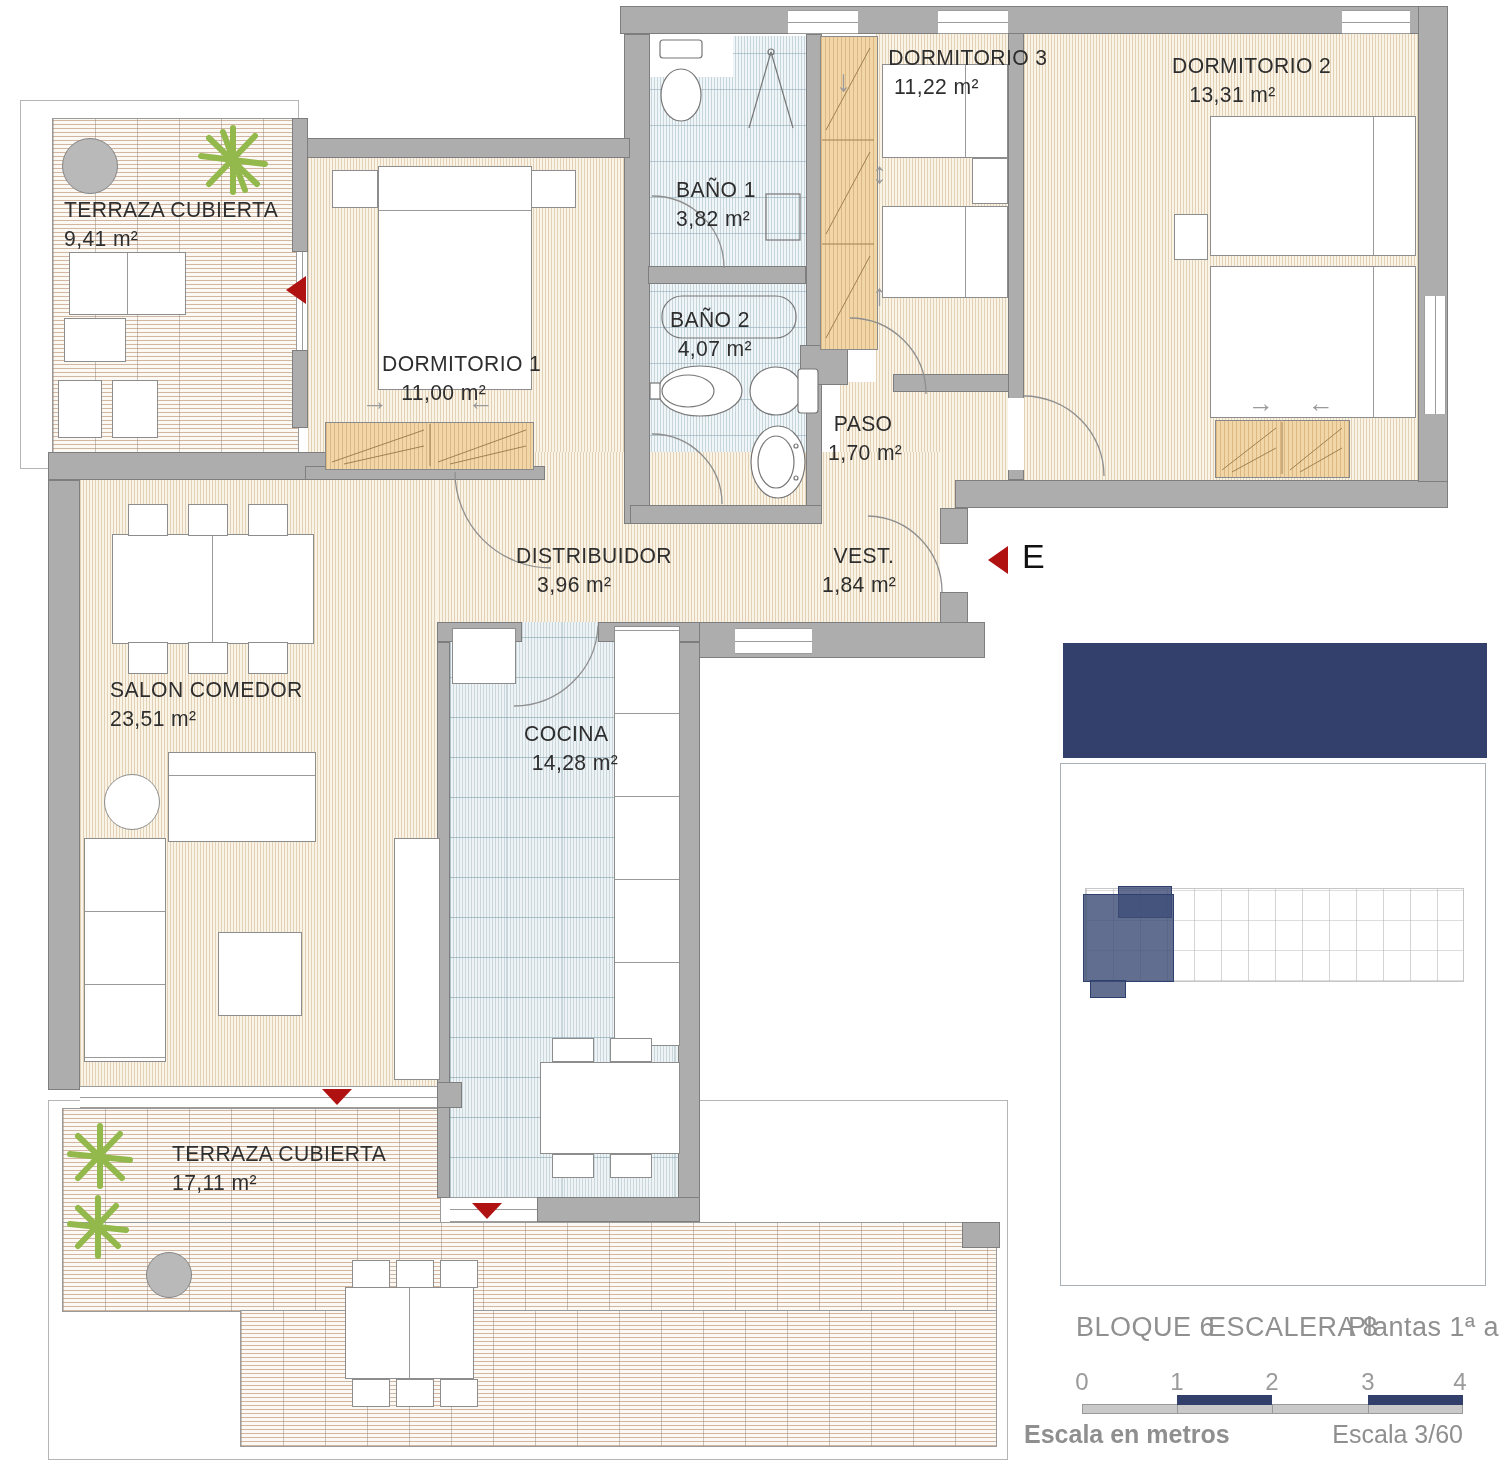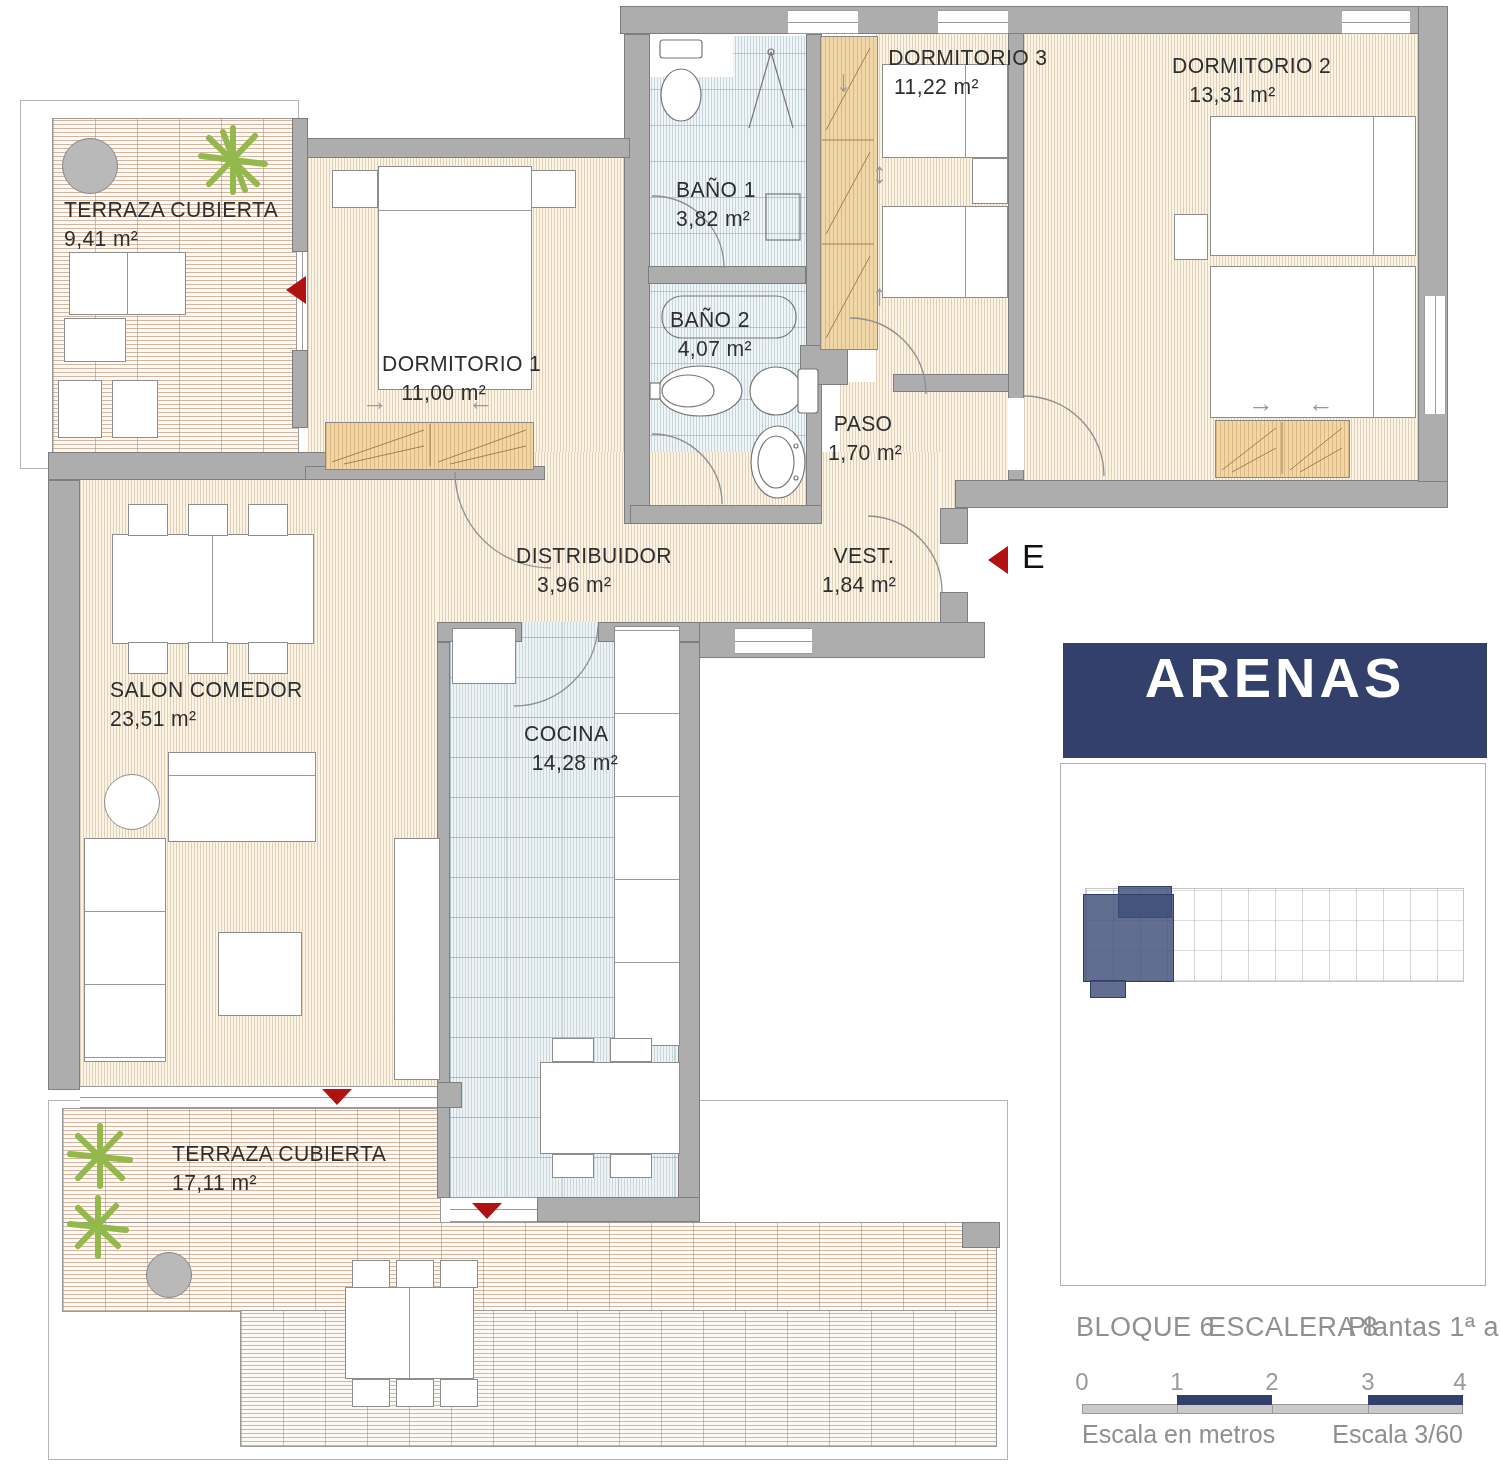--- a/index.html
+++ b/index.html
@@ -295,21 +295,20 @@
   <span class="glyph" style="left:362px;top:388px;">→</span>
   <span class="glyph" style="left:468px;top:388px;">←</span>
   <span class="glyph" style="left:1248px;top:390px;">→</span>
   <span class="glyph" style="left:1308px;top:390px;">←</span>
   <span class="glyph" style="left:836px;top:66px;font-size:30px;">↓</span>
   <span class="glyph" style="left:872px;top:158px;font-size:30px;">↕</span>
   <span class="glyph" style="left:872px;top:280px;font-size:30px;">↑</span>
 </div>
 
 <div class="logo">
-  <div class="logo-l2">ARENAS</div>
 </div>
 
 <div class="panel"></div>
 <div class="bldg"></div>
 <div class="unit" style="left:1118px;top:886px;width:52px;height:30px;"></div>
 <div class="unit" style="left:1083px;top:894px;width:89px;height:86px;"></div>
 <div class="unit" style="left:1090px;top:980px;width:34px;height:16px;"></div>
 
 <div class="caption" style="left:1076px;">BLOQUE 6</div>
 <div class="caption" style="left:1208px;">ESCALERA 8</div>
@@ -320,15 +319,15 @@
   <div class="sb-num" style="left:1157px;">1</div>
   <div class="sb-num" style="left:1252px;">2</div>
   <div class="sb-num" style="left:1348px;">3</div>
   <div class="sb-num" style="left:1440px;">4</div>
   <div class="sb-track"></div>
   <div class="sb-tick" style="left:1177px;"></div>
   <div class="sb-tick" style="left:1272px;"></div>
   <div class="sb-tick" style="left:1368px;"></div>
   <div class="sb-seg" style="left:1177px;width:95px;"></div>
   <div class="sb-seg" style="left:1368px;width:95px;"></div>
-  <div class="sb-label" style="left:1082px;">Escala en metros</div>
+  <div class="sb-label" style="left:1024px;font-weight:bold;">Escala en metros</div>
   <div class="sb-label" style="left:1330px;width:133px;text-align:right;">Escala 3/60</div>
 </div>
 
 </body></html>

